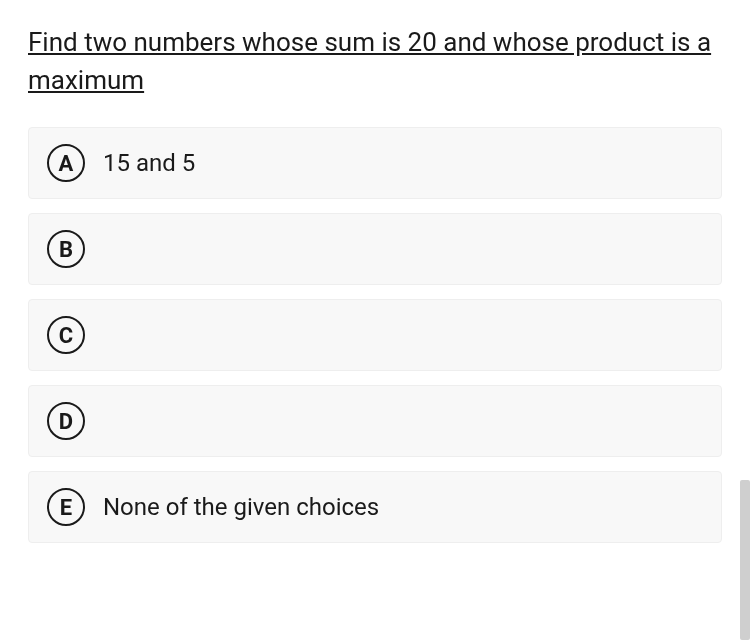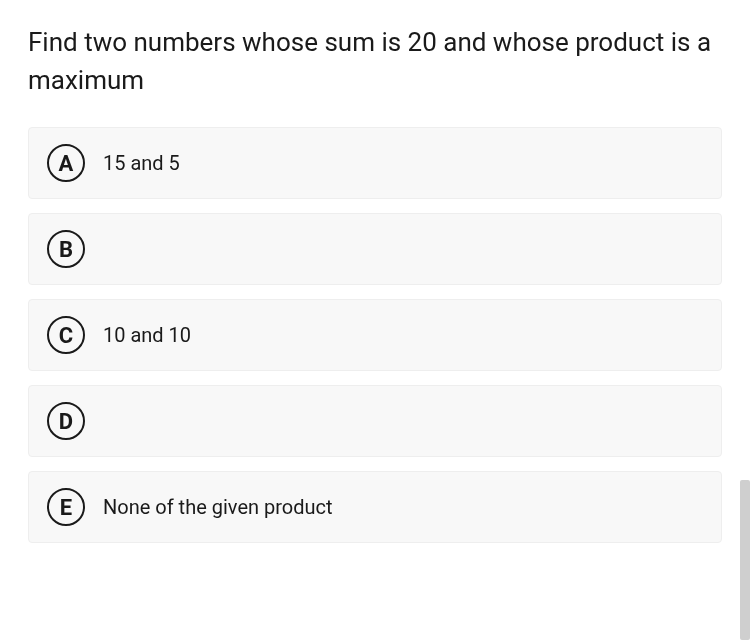--- a/index.html
+++ b/index.html
@@ -15,20 +15,21 @@
       padding: 24px 28px;
       color: #1a1a1a;
       position: relative;
     }
     .question-text {
       font-size: 26px;
       line-height: 1.45;
       color: #1a1a1a;
       margin-bottom: 28px;
       font-weight: 400;
+      text-decoration: underline;
     }
     .options-container {
       display: flex;
       flex-direction: column;
       gap: 14px;
     }
     .option {
       display: flex;
       align-items: center;
       background: #f8f8f8;
@@ -46,21 +47,21 @@
       display: flex;
       align-items: center;
       justify-content: center;
       font-size: 22px;
       font-weight: 700;
       flex-shrink: 0;
       color: #1a1a1a;
       background: transparent;
     }
     .option-text {
-      font-size: 20px;
+      font-size: 24px;
       color: #1a1a1a;
       font-weight: 400;
     }
     .scrollbar-track {
       position: absolute;
       right: 0;
       bottom: 0;
       width: 10px;
       height: 160px;
       background: #cfcfcf;
@@ -75,24 +76,23 @@
 <div class="options-container">
   <div class="option">
     <div class="option-letter">A</div>
     <div class="option-text">15 and 5</div>
   </div>
   <div class="option">
     <div class="option-letter">B</div>
   </div>
   <div class="option">
     <div class="option-letter">C</div>
-    <div class="option-text">10 and 10</div>
   </div>
   <div class="option">
     <div class="option-letter">D</div>
   </div>
   <div class="option">
     <div class="option-letter">E</div>
-    <div class="option-text">None of the given product</div>
+    <div class="option-text">None of the given choices</div>
   </div>
 </div>
 
 <div class="scrollbar-track"></div>
 
 </body></html>

